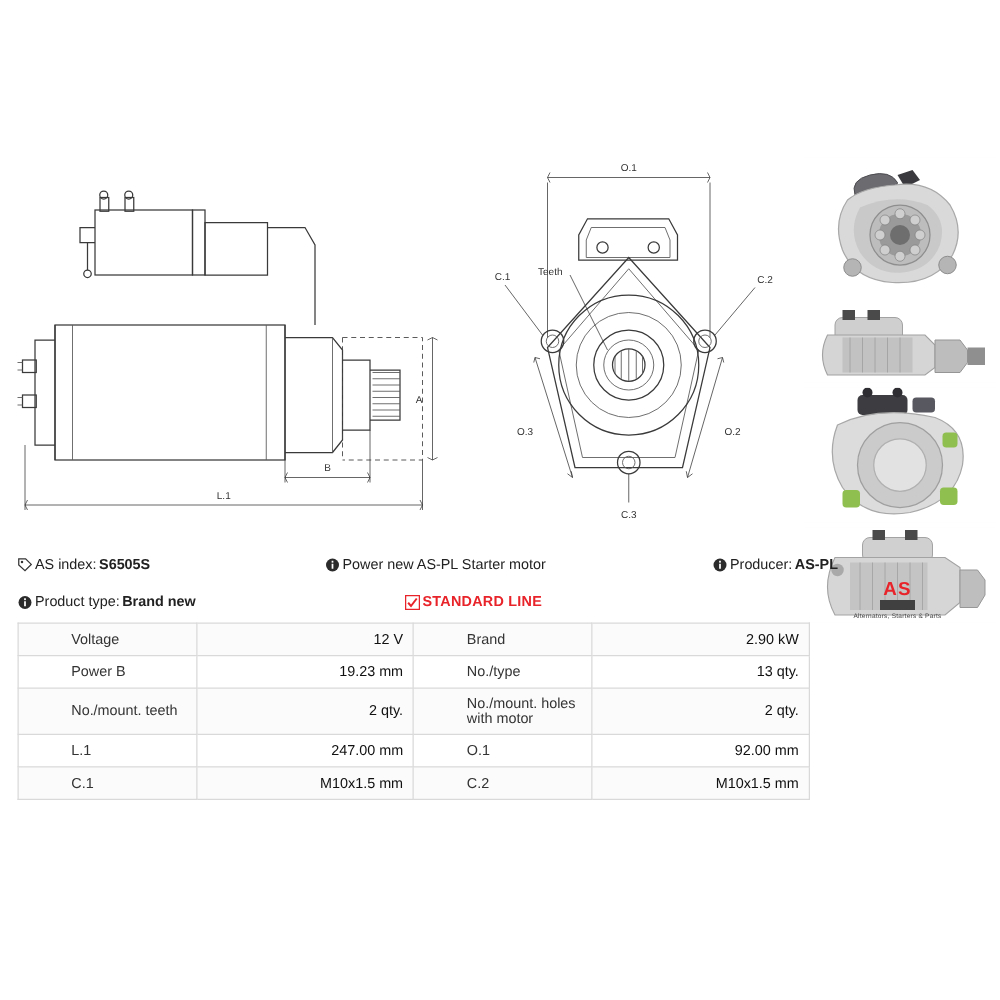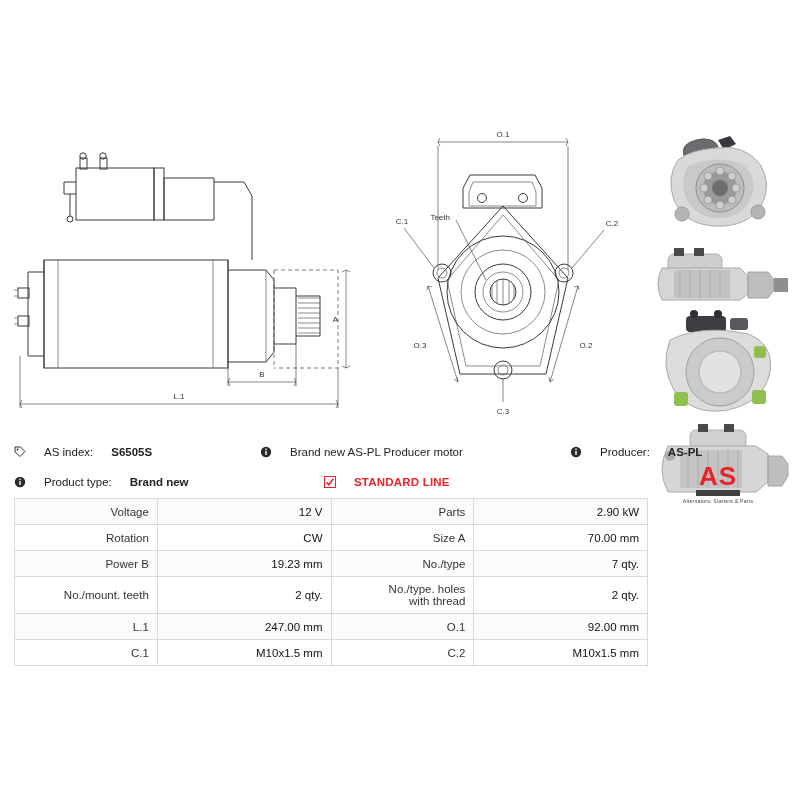--- a/index.html
+++ b/index.html
@@ -59,21 +59,21 @@
     font-size: 11.5px;
   }
   .info-row {
     display: flex;
     align-items: center;
     height: 24px;
   }
   .info-cell {
     display: flex;
     align-items: flex-end;
-    gap: 18px;
+    gap: 2px;
     white-space: nowrap;
   }
   .c1 { width: 246px; }
   .c2 { width: 310px; }
   .c3 { width: 210px; }
   .bold { font-weight: bold; }
   .std-line {
     color: #e8242a;
     font-weight: bold;
     letter-spacing: .2px;
@@ -85,26 +85,26 @@
   .ico-info svg, .ico-tag svg, .ico-check svg { display: block; }
 
   
   .brand {
     position: absolute;
     right: 12px; top: 463px;
     width: 140px;
     text-align: center;
   }
   .brand .as {
-    font-size: 26px;
+    font-size: 15px;
     font-weight: bold;
     color: #e8242a;
     letter-spacing: 1px;
     line-height: 1;
-    border-bottom: 6px solid #404040;
+    border-bottom: 8px solid #404040;
     display: inline-block;
     padding: 0 3px 1px 3px;
   }
   .brand .tagline {
     font-size: 5.2px;
     color: #444;
     margin-top: 2px;
     letter-spacing: .2px;
   }
 
@@ -117,21 +117,20 @@
     font-size: 11.5px;
   }
   .spec td {
     border: 1px solid #d9d9d9;
     padding: 6px 8px;
     height: 26px;
     vertical-align: middle;
   }
   .spec .lbl {
     width: 143px;
-    text-align: right;
     color: #333;
     padding-left: 42px;
   }
   .spec .val {
     width: 174px;
     text-align: right;
     color: #111;
     padding-left: 20px;
   }
   .spec tr:nth-child(odd) td { background: #fbfbfb; }
@@ -387,21 +386,21 @@
         <span class="bold">S6505S</span>
       </div>
       <div class="info-cell c2">
         <span class="ico-info">
           <svg width="12" height="12" viewBox="0 0 12 12">
             <circle cx="6" cy="6" r="5.2" fill="#2b2b2b"></circle>
             <rect x="5.3" y="5" width="1.4" height="4" fill="#fff"></rect>
             <rect x="5.3" y="2.6" width="1.4" height="1.5" fill="#fff"></rect>
           </svg>
         </span>
-        <span>Brand new AS-PL Producer motor</span>
+        <span>Power new AS-PL Starter motor</span>
       </div>
       <div class="info-cell c3">
         <span class="ico-info">
           <svg width="12" height="12" viewBox="0 0 12 12">
             <circle cx="6" cy="6" r="5.2" fill="#2b2b2b"></circle>
             <rect x="5.3" y="5" width="1.4" height="4" fill="#fff"></rect>
             <rect x="5.3" y="2.6" width="1.4" height="1.5" fill="#fff"></rect>
           </svg>
         </span>
         <span>Producer:</span>
@@ -436,39 +435,33 @@
   <div class="brand">
     <div class="as">AS</div>
     <div class="tagline">Alternators, Starters &amp; Parts</div>
   </div>
 
   <table class="spec">
     <tbody>
       <tr>
         <td class="lbl">Voltage</td>
         <td class="val">12 V</td>
-        <td class="lbl">Parts</td>
+        <td class="lbl">Brand</td>
         <td class="val">2.90 kW</td>
-      </tr>
-      <tr>
-        <td class="lbl">Rotation</td>
-        <td class="val">CW</td>
-        <td class="lbl">Size A</td>
-        <td class="val">70.00 mm</td>
       </tr>
       <tr>
         <td class="lbl">Power B</td>
         <td class="val">19.23 mm</td>
         <td class="lbl">No./type</td>
-        <td class="val">7 qty.</td>
+        <td class="val">13 qty.</td>
       </tr>
       <tr>
         <td class="lbl">No./mount. teeth</td>
         <td class="val">2 qty.</td>
-        <td class="lbl">No./type. holes with thread</td>
+        <td class="lbl">No./mount. holes with motor</td>
         <td class="val">2 qty.</td>
       </tr>
       <tr>
         <td class="lbl">L.1</td>
         <td class="val">247.00 mm</td>
         <td class="lbl">O.1</td>
         <td class="val">92.00 mm</td>
       </tr>
       <tr>
         <td class="lbl">C.1</td>

